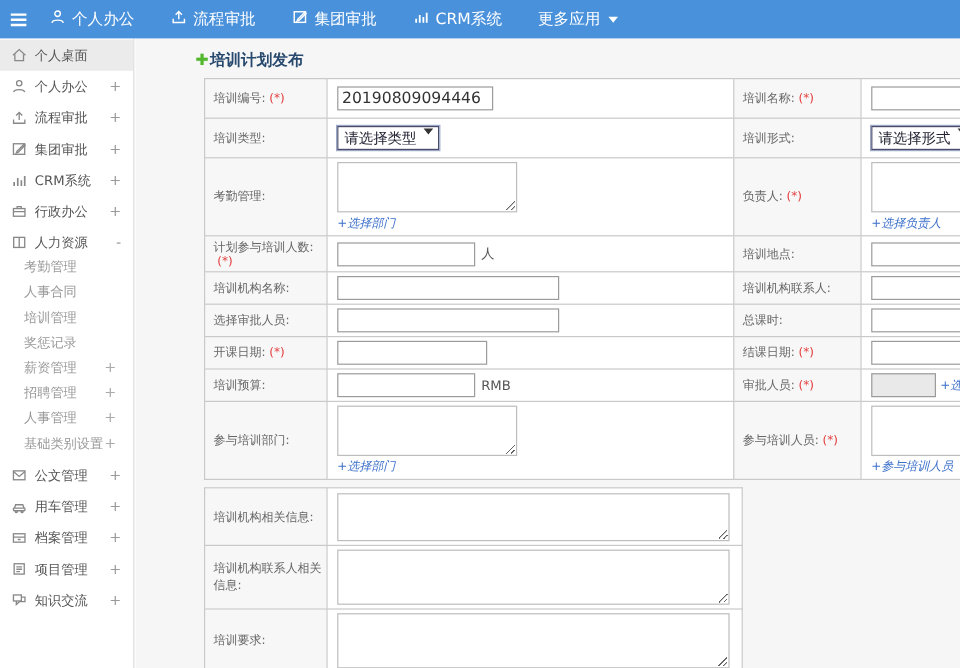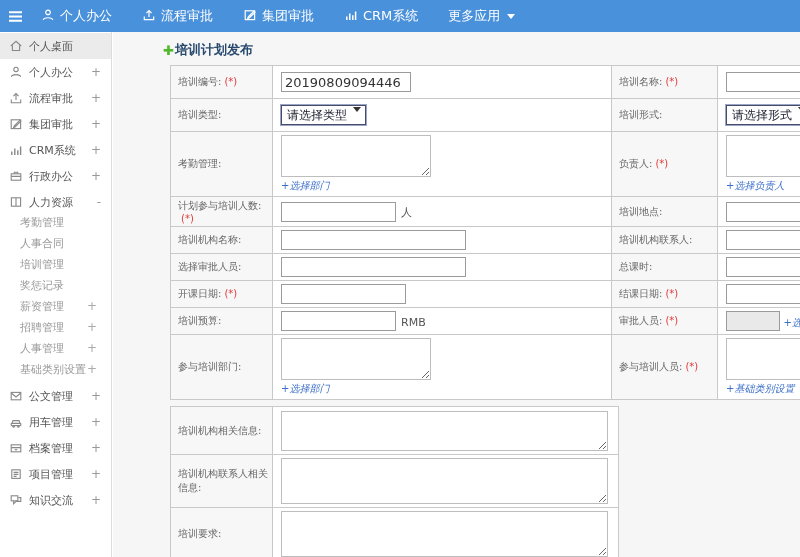--- a/index.html
+++ b/index.html
@@ -381,21 +381,21 @@
 
     <tr style="height:58px;">
       <td class="lbl"><span>参与培训部门:</span></td>
       <td class="fld">
         <textarea class="ta-s" style=""></textarea>
         <div class="link-row"><a class="flink">+选择部门</a></div>
       </td>
       <td class="lbl"><span>参与培训人员:</span><span class="req">(*)</span></td>
       <td class="fld">
         <textarea class="ta-r" style=""></textarea>
-        <div class="link-row"><a class="flink">+基础类别设置</a></div>
+        <div class="link-row"><a class="flink">+参与培训人员</a></div>
       </td>
     </tr>
   </tbody>
     </table>
 
   <div class="gap"></div>
 
   <table class="ftable" style="width:448px;">
     <colgroup>
         <col style="width:102px">

